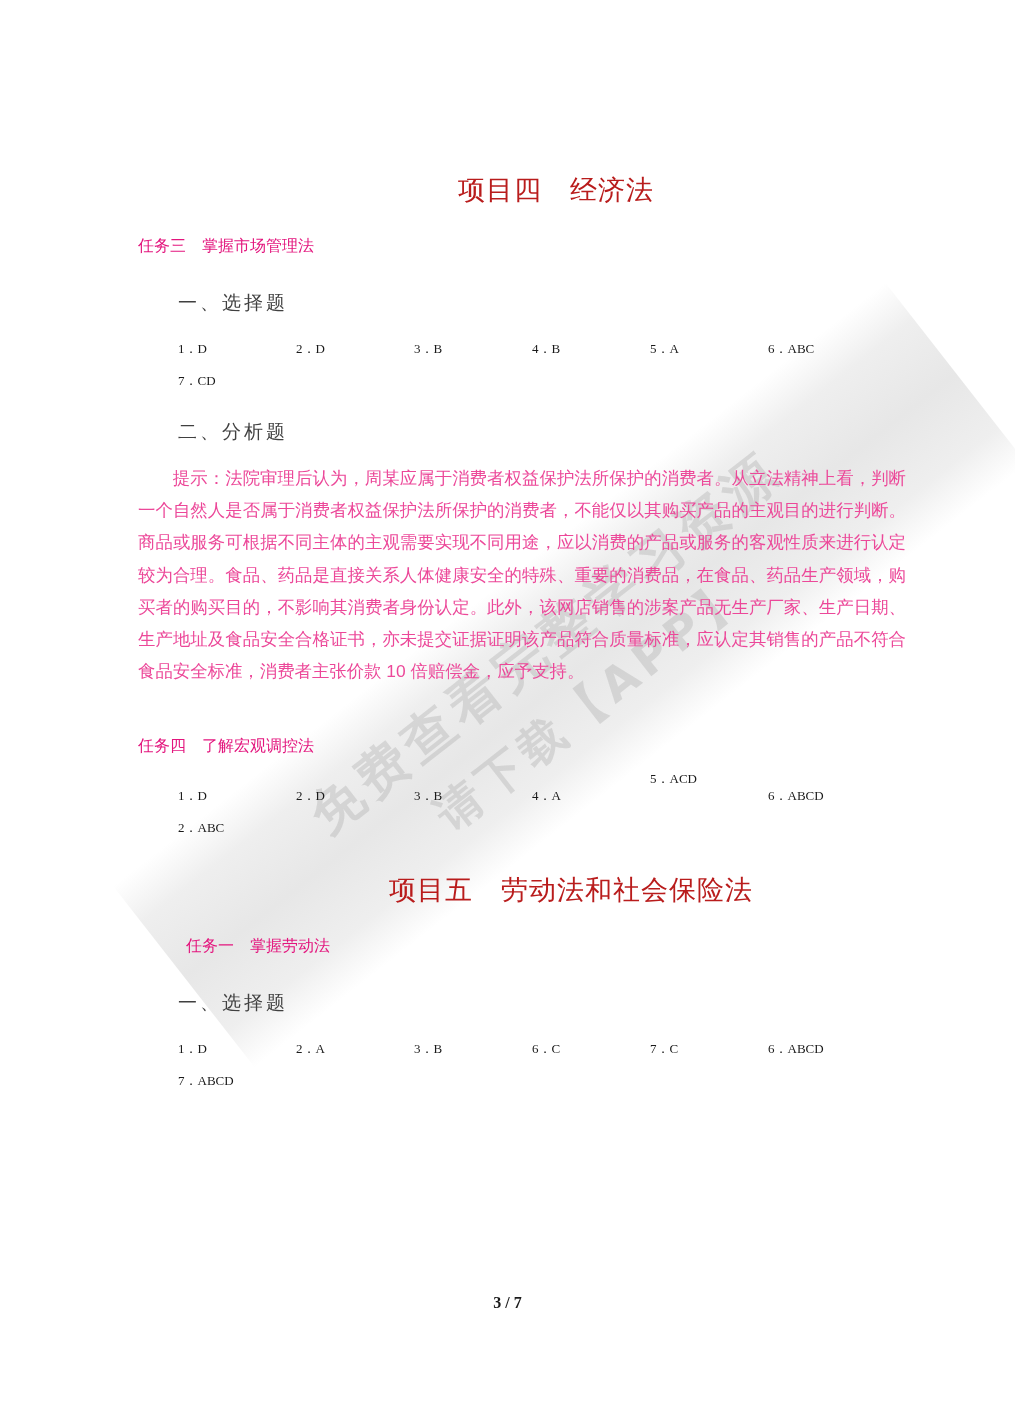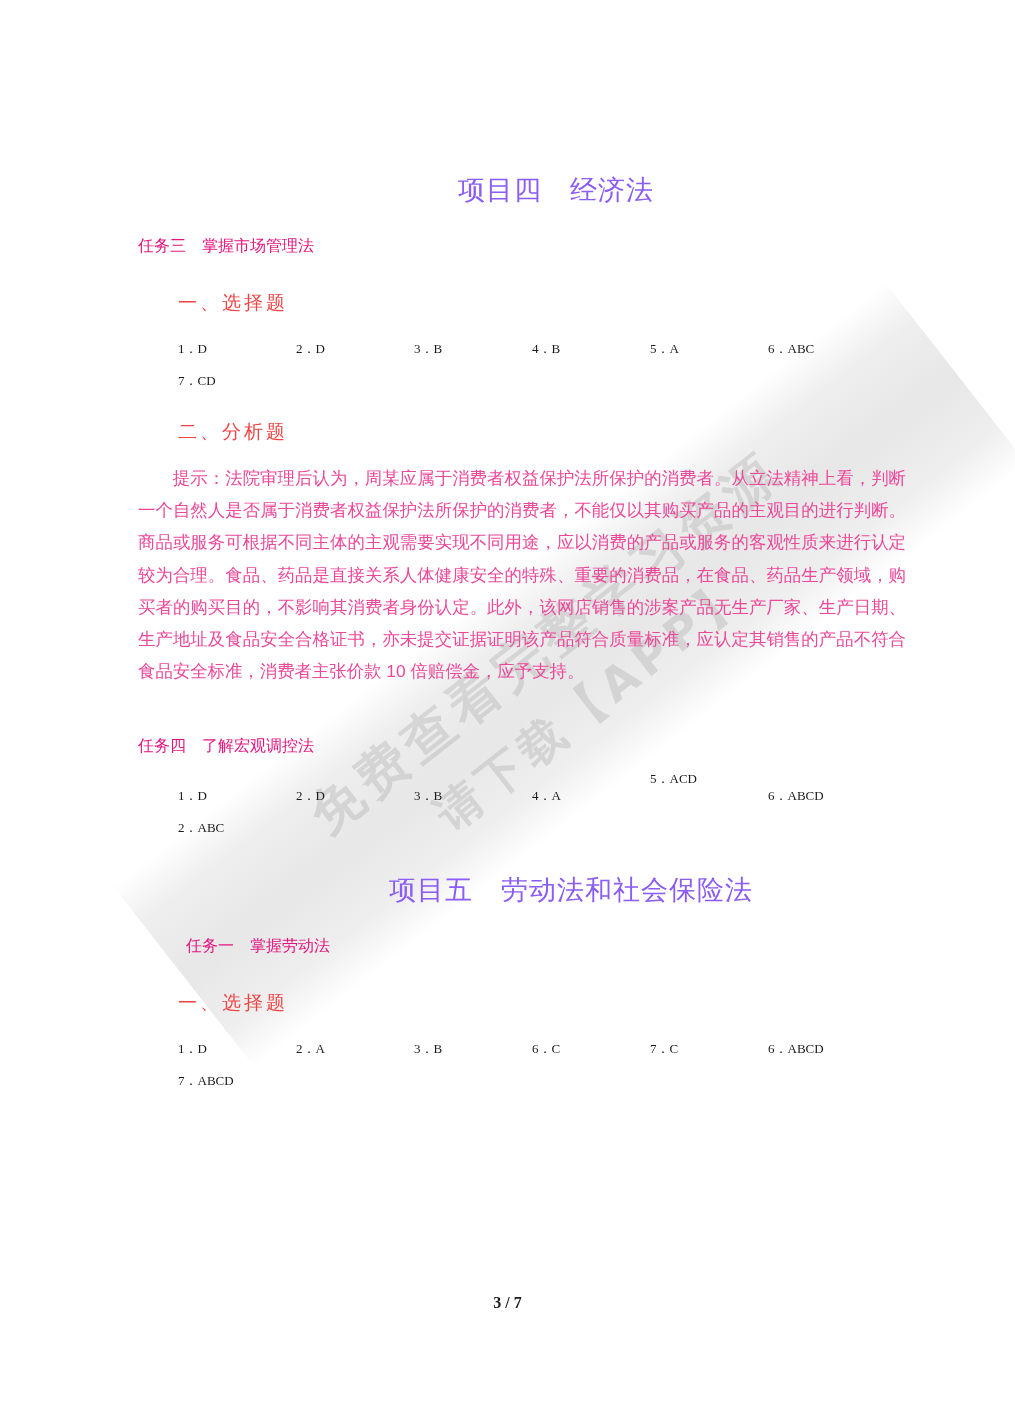--- a/index.html
+++ b/index.html
@@ -17,29 +17,29 @@
     .watermark-text {
       position: absolute; left: 0; width: 100%; text-align: center;
       font-family: "DejaVu Sans", sans-serif; font-weight: bold;
       color: rgba(170,170,170,0.35); font-size: 52px; letter-spacing: 6px; white-space: nowrap;
     }
     .wm1 { top: 40px; }
     .wm2 { top: 120px; font-size: 46px; }
     .content { position: absolute; left: 0; top: 0; width: 100%; z-index: 1; }
     .project-title {
       position: absolute; font-family: "DejaVu Sans", sans-serif;
-      color: #8b5cf6; font-size: 27px; white-space: pre; letter-spacing: 1px;
+      color: #b91c1c; font-size: 27px; white-space: pre; letter-spacing: 1px;
     }
     .task-title {
       position: absolute; left: 138px; font-family: "DejaVu Sans", sans-serif;
       color: #e3157d; font-size: 16px; white-space: pre;
     }
     .section-title {
       position: absolute; left: 178px; font-family: "DejaVu Serif", serif;
-      color: #ef4444; font-size: 19px; letter-spacing: 3px;
+      color: #404040; font-size: 19px; letter-spacing: 3px;
     }
     .ans {
       position: absolute; white-space: pre;
       font-family: "Liberation Serif", "DejaVu Serif", serif; font-size: 13px; color: #1a1a1a;
     }
     .para {
       position: absolute; left: 138px; top: 462px; width: 768px;
       font-family: Liberation Sans, sans-serif; font-size: 17.4px; line-height: 32.2px;
       text-align: justify; text-indent: 2em; color: #ec4899;
     }

